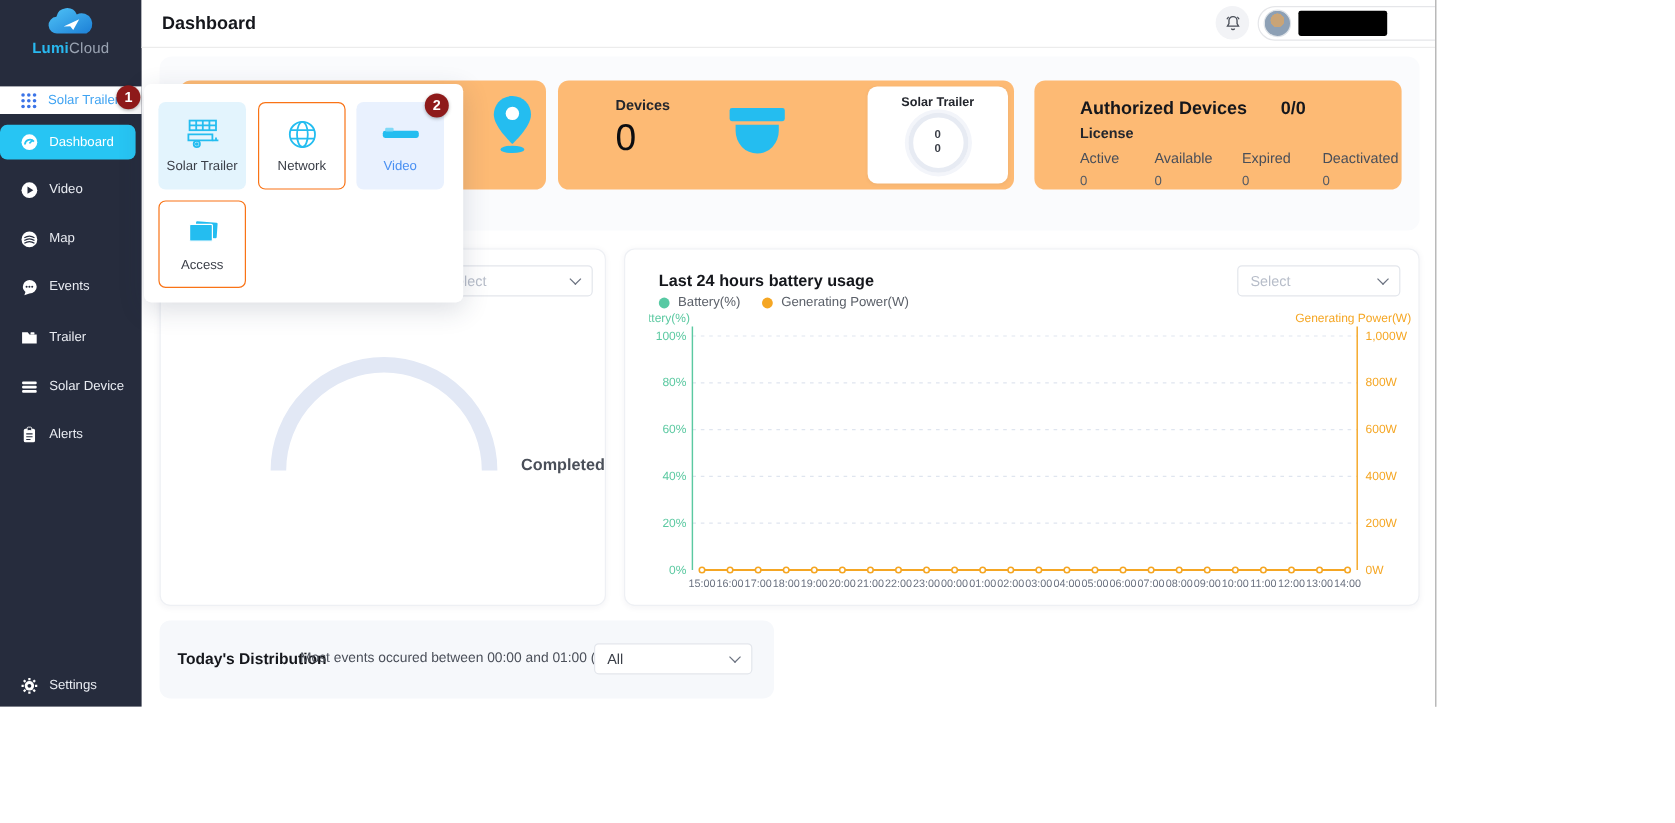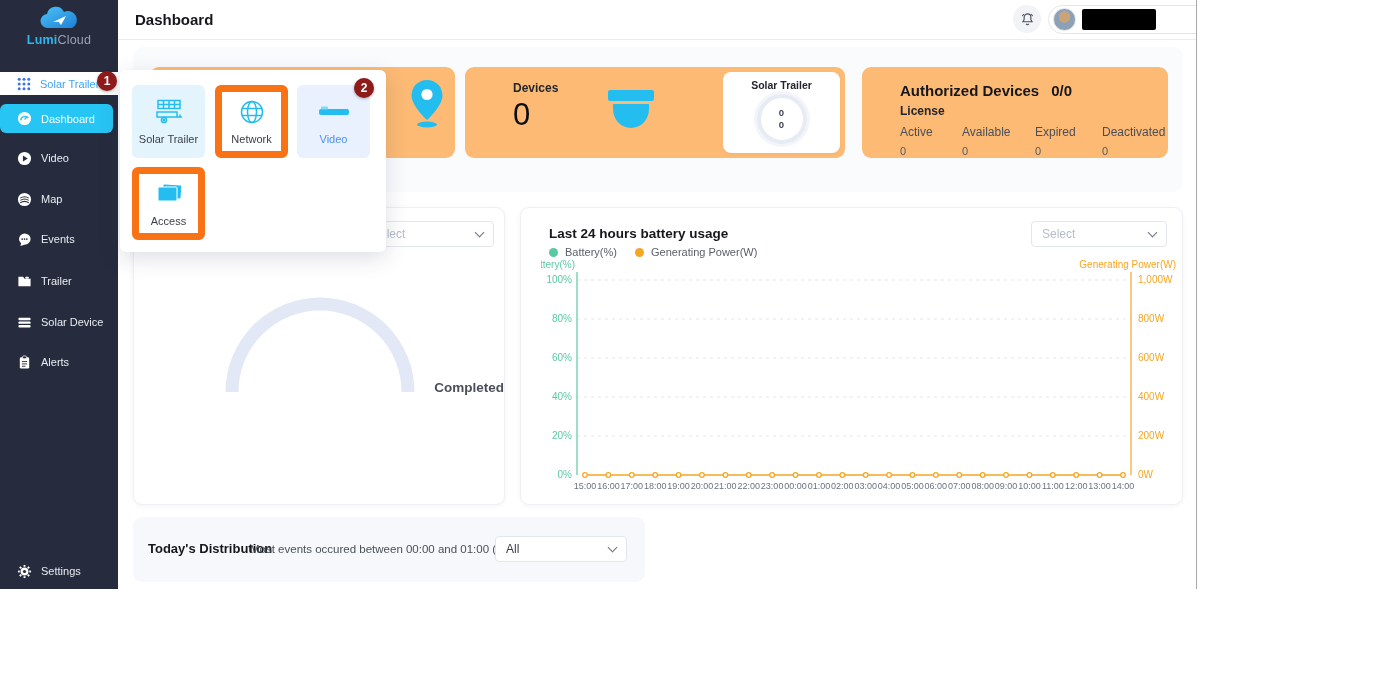--- a/index.html
+++ b/index.html
@@ -36,21 +36,21 @@
   .devices-card { left:332px; width:380px; }
   .devices-label { position:absolute; left:48px; top:14px; font-size:12px; font-weight:bold; color:#23262d; }
   .devices-count { position:absolute; left:48px; top:30px; font-size:31px; color:#0c0d10; }
   .devices-card .cam { position:absolute; left:142px; top:21px; }
   .mini-card { position:absolute; left:258px; top:5px; width:117px; height:81px; background:#fff; border-radius:8px; box-shadow:0 1px 3px rgba(40,50,80,.05); text-align:center; }
   .mini-title { font-size:10.5px; font-weight:bold; color:#23262d; margin-top:7px; }
   .ring { width:50px; height:50px; margin:3px auto 0; border-radius:50%; border:4px solid #e7ebf3; box-shadow:0 0 0 3px #f3f5fa; display:flex; flex-direction:column; align-items:center; justify-content:center; }
   .ring span { font-size:9.5px; font-weight:bold; color:#3a3e47; line-height:1.25; }
   .auth-card { left:729px; width:306px; padding-left:38px; }
   .auth-title { position:absolute; left:38px; top:15px; font-size:15px; font-weight:bold; color:#15171c; }
-  .auth-title em { font-style:normal; margin-left:12px;text-align:center; }
+  .auth-title em { font-style:normal; margin-left:28px;text-align:center; }
   .auth-sub { position:absolute; left:38px; top:37px; font-size:12px; font-weight:bold; color:#23262d; }
   .auth-cols { position:absolute; left:38px; top:58px; display:grid; grid-template-columns:62px 73px 67px auto; }
   .auth-col .lbl { font-size:12px; color:#4a4f59; }
   .auth-col .val { font-size:11px; color:#565b64; margin-top:6px; }
 
   .panel { position:absolute; background:#fff; border:1px solid #eef0f4; border-radius:9px; box-shadow:0 1px 5px rgba(30,40,80,.05); }
   .gauge-card { left:133px; top:207px; width:372px; height:298px; }
   .chart-card { left:520px; top:207px; width:663px; height:298px; }
   .select { position:absolute; height:26px; background:#fff; border:1px solid #e3e6ec; border-radius:4px; display:flex; align-items:center; padding:0 10px; font-size:12px; cursor:pointer; }
   .select .chev { margin-left:auto; }
@@ -75,21 +75,21 @@
   .dist-card .select { left:362px; top:19px; width:132px; }
   .health-card { left:660px; width:523px; }
   .health-title { position:absolute; left:20px; top:17px; font-size:13px; font-weight:bold; color:#15171c; }
   .health-card .select { right:23px; top:19px; width:133px; }
 
   
   .popup { position:absolute; left:120px; top:70px; width:266px; height:182px; background:#fff; border-radius:6px; box-shadow:0 6px 22px rgba(40,50,80,.16); }
   .popup-card { position:absolute; width:73px; height:73px; border-radius:6px; display:flex; flex-direction:column; align-items:center; justify-content:center; gap:8px; cursor:pointer; font-size:11px; color:#3a3e47; }
   .popup-card.sel { background:#e3f4fd; }
   .popup-card.hl  { background:#e9f1fe; color:#4a90f2; }
-  .popup-card.plain { background:#fff; border:7px solid #f97316;justify-content:center; }
+  .popup-card.plain { background:#fff; border:1px solid #f97316;justify-content:center; }
   .pc1 { left:12px; top:15px; } .pc2 { left:95px; top:15px; } .pc3 { left:177px; top:15px; } .pc4 { left:12px; top:97px; }
 
   .step-badge { position:absolute; width:20px; height:20px; border-radius:50%; background:#8e1a1a; color:#fff; font-size:12px; font-weight:bold; display:flex; align-items:center; justify-content:center; box-shadow:0 1px 3px rgba(0,0,0,.3); }
   .badge1 { left:97px; top:71px; } .badge2 { left:354px; top:78px; }
 </style>
 </head>
 <body>
 
 <div class="app">
 

